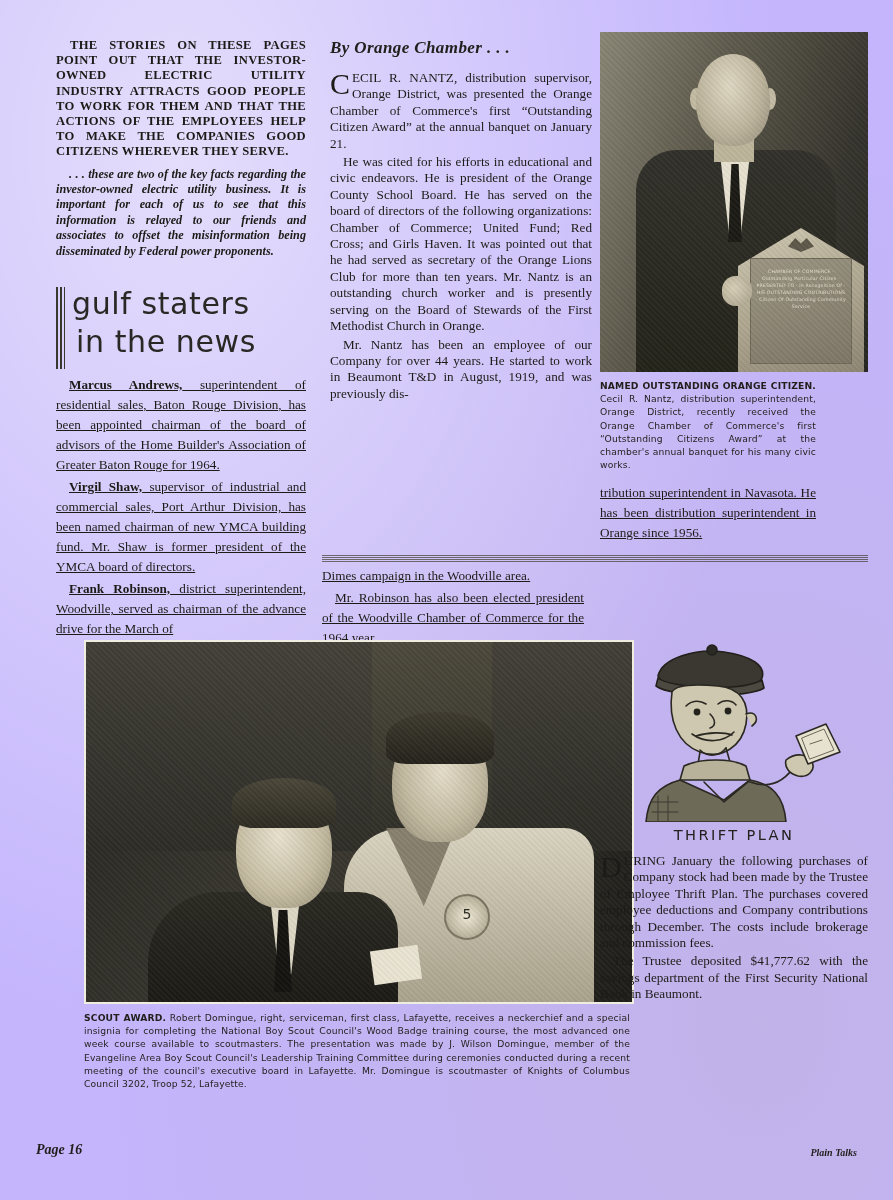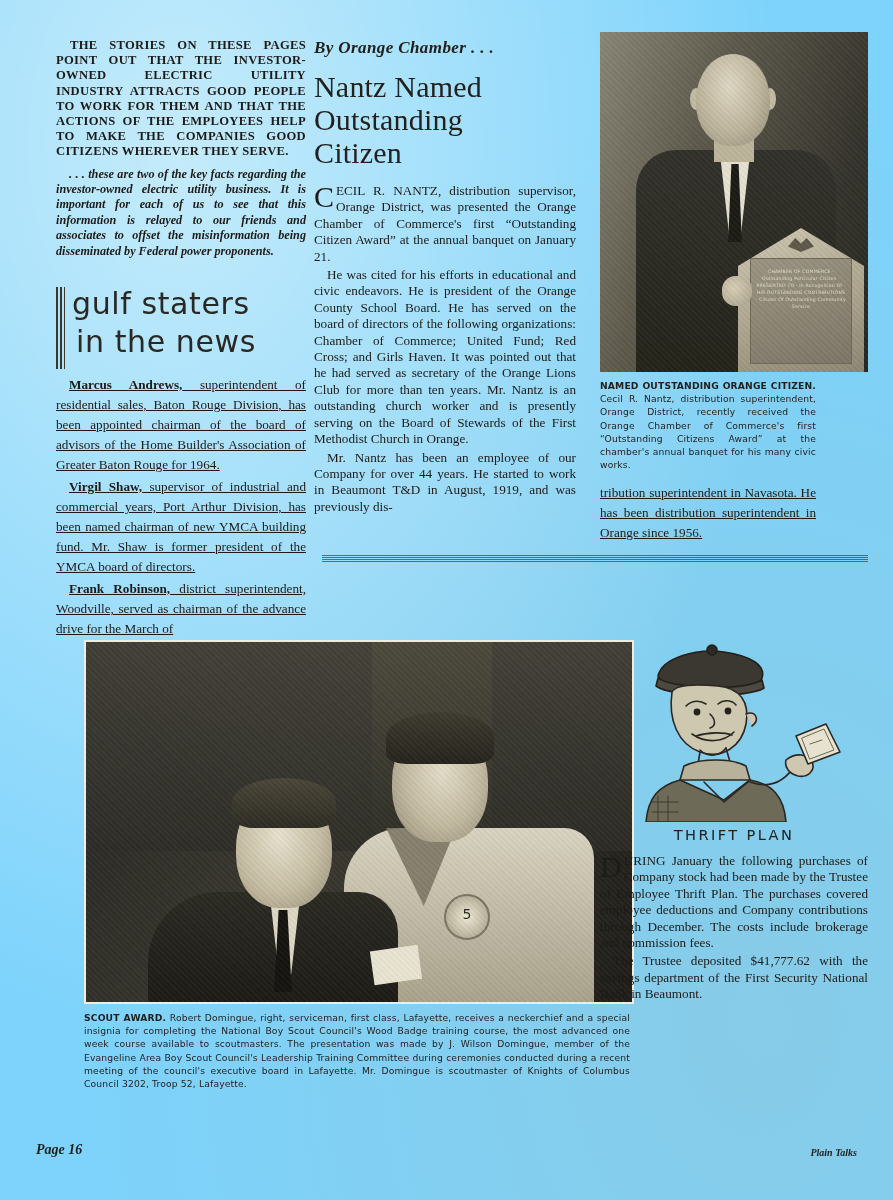--- a/index.html
+++ b/index.html
@@ -13,36 +13,36 @@
     font-family: "Liberation Serif", serif;
     color: #1d1b17;
     position: relative;
     overflow: hidden;
   }
   .page {
     position: absolute;
     left: 0; top: 0;
     width: 893px;
     height: 1200px;
-    background: #7dd3fc;
+    background: #c4b5fd;
   }
   
   .page::before {
     content: "";
     position: absolute;
     inset: 0;
     background:
       radial-gradient(ellipse at 20% 12%, rgba(255,255,250,0.55), rgba(0,0,0,0) 60%),
       radial-gradient(ellipse at 85% 85%, rgba(180,170,140,0.18), rgba(0,0,0,0) 65%);
     pointer-events: none;
   }
 
   
   .col1 { position: absolute; left: 56px;  top: 38px;  width: 250px; }
-  .col2 { position: absolute; left: 314px; top: 38px;  width: 262px; }
+  .col2 { position: absolute; left: 330px; top: 38px;  width: 262px; }
   .col3 { position: absolute; left: 600px; top: 32px;  width: 216px; }
 
   
   .lead-allcaps {
     font-family: "Liberation Serif", serif;
     font-weight: bold;
     font-size: 12.6px;
     line-height: 15.2px;
     letter-spacing: 0.3px;
     text-align: justify;
@@ -432,43 +432,42 @@
     <p class="lead-italic"><span class="indent"></span><span>. . . these are two of the key facts regarding the investor-owned electric utility business. It is important for each of us to see that this information is relayed to our friends and associates to offset the misinformation being disseminated by Federal power proponents.</span></p>
 
     <div class="masthead">
       <div class="bars"></div>
       <div class="line1">gulf staters</div>
       <div class="line2">in the news</div>
     </div>
 
     <div class="body-col">
       <p><b>Marcus Andrews,</b><span> superintendent of residential sales, Baton Rouge Division, has been appointed chairman of the board of advisors of the Home Builder's Association of Greater Baton Rouge for 1964.</span></p>
-      <p><b>Virgil Shaw,</b><span> supervisor of industrial and commercial years, Port Arthur Division, has been named chairman of new YMCA building fund. Mr. Shaw is former president of the YMCA board of directors.</span></p>
+      <p><b>Virgil Shaw,</b><span> supervisor of industrial and commercial sales, Port Arthur Division, has been named chairman of new YMCA building fund. Mr. Shaw is former president of the YMCA board of directors.</span></p>
       <p><b>Frank Robinson,</b><span> district superintendent, Woodville, served as chairman of the advance drive for the March of</span></p>
     </div>
   </div>
 
   <div class="col2">
     <div class="byline">By Orange Chamber . . .</div>
 
-    <div class="headline">
-      <div>Nantz Named</div>
-      <div>Outstanding</div>
-      <div>Citizen</div>
-    </div>
 
     <p class="dropcap-para">
       <span class="dropcap">C</span><span class="smallcaps">ECIL R. NANTZ,</span><span> distribution supervisor, Orange District, was presented the Orange Chamber of Commerce's first “Outstanding Citizen Award” at the annual banquet on January 21.</span>
     </p>
     <p class="dropcap-para" style="text-indent:13px">He was cited for his efforts in educational and civic endeavors. He is president of the Orange County School Board. He has served on the board of directors of the following organizations: Chamber of Commerce; United Fund; Red Cross; and Girls Haven. It was pointed out that he had served as secretary of the Orange Lions Club for more than ten years. Mr. Nantz is an outstanding church worker and is presently serving on the Board of Stewards of the First Methodist Church in Orange.</p>
     <p class="dropcap-para" style="text-indent:13px">Mr. Nantz has been an employee of our Company for over 44 years. He started to work in Beaumont T&amp;D in August, 1919, and was previously dis-</p>
   </div>
 
   <div class="rule-wide wide3" style="position:absolute; left:322px; top:545px;"></div>
 
+  <div style="position:absolute; left:322px; top:566px; width:262px;" class="body-col">
+    <p class="noind">Dimes campaign in the Woodville area.</p>
+    <p>Mr. Robinson has also been elected president of the Woodville Chamber of Commerce for the 1964 year.</p>
+  </div>
 
   <div class="col3">
 
     <div class="photo" id="photo-nantz">
       <div class="man-bg"></div>
       <div class="man-suit"></div>
       <div class="man-shirt"></div>
       <div class="man-tie"></div>
       <div class="man-neck"></div>
       <div class="man-ear-l"></div>

